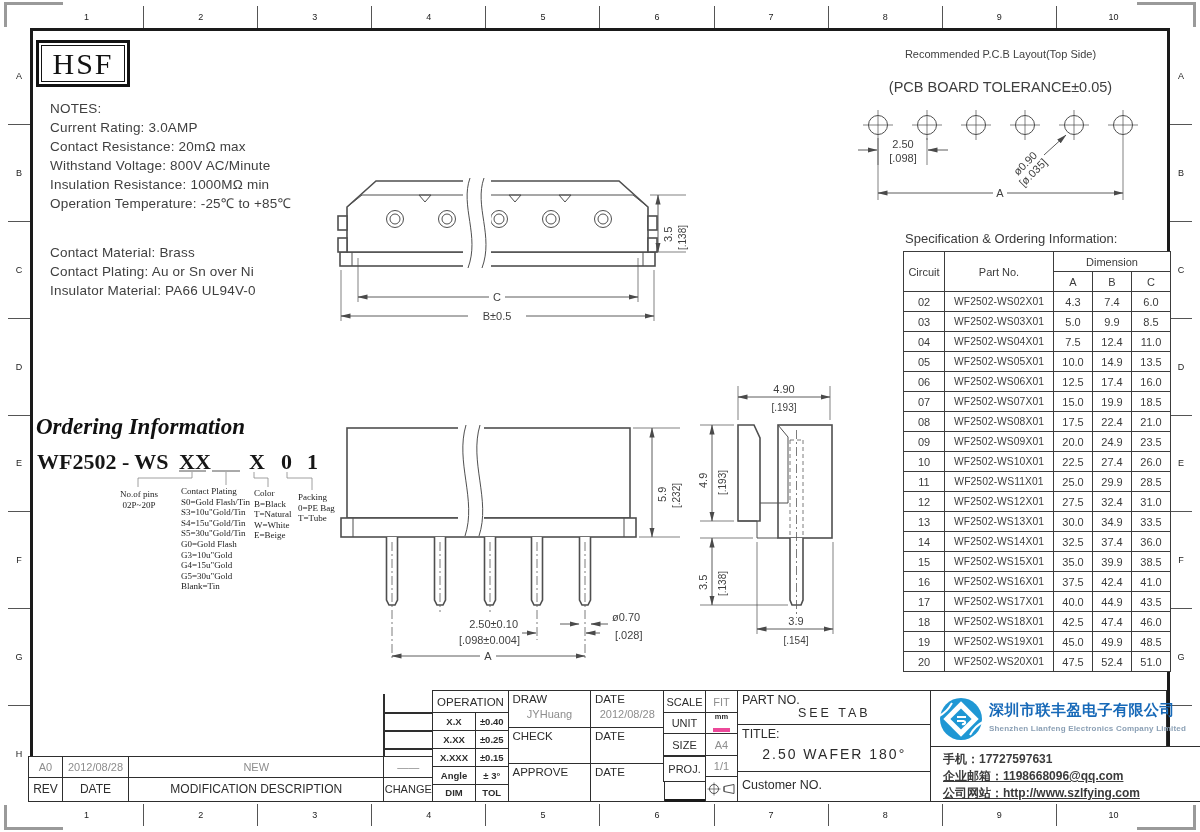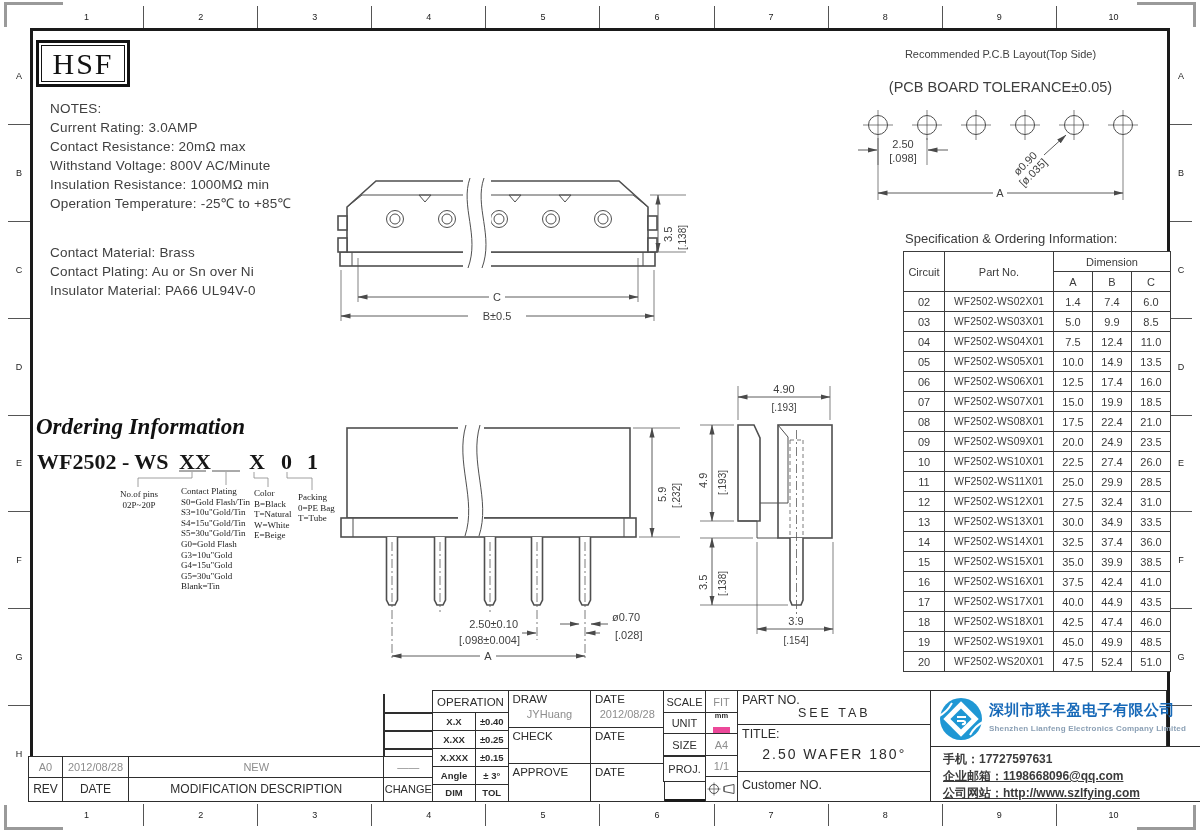--- a/index.html
+++ b/index.html
@@ -305,21 +305,21 @@
       <tr>
         <th style="width:38px;">A</th>
         <th style="width:38px;">B</th>
         <th style="width:38px;">C</th>
       </tr>
     </thead>
     <tbody id="spec-body">
         <tr>
           <td>02</td>
           <td class="partno">WF2502-WS02X01</td>
-          <td>1.4</td>
+          <td>4.3</td>
           <td>7.4</td>
           <td>6.0</td>
         </tr>
         <tr>
           <td>03</td>
           <td class="partno">WF2502-WS03X01</td>
           <td>5.0</td>
           <td>9.9</td>
           <td>8.5</td>
         </tr>
@@ -575,21 +575,21 @@
     </div>
   <div class="cell" style="left:704.5px;top:690px;width:34px;height:23px;">
       <div class="mid val">FIT</div>
     </div>
   <div class="cell" style="left:663px;top:711.5px;width:43px;height:23px;">
       <div class="mid">UNIT</div>
     </div>
   <div class="cell" style="left:704.5px;top:711.5px;width:34px;height:23px;">
     <div class="mid">
         <div style="text-align:center;line-height:8px;font-size:7.5px;font-weight:bold;">
-      <div style="border-bottom:7px solid #ec4899;padding:7px 2px;">mm</div>
+      <div style="border-bottom:4px solid #ec4899;padding:7px 2px;">mm</div>
       <div>inch</div>
     </div>
       </div>
   </div>
   <div class="cell" style="left:663px;top:733px;width:43px;height:23px;">
       <div class="mid">SIZE</div>
     </div>
   <div class="cell" style="left:704.5px;top:733px;width:34px;height:23px;">
       <div class="mid val">A4</div>
     </div>

